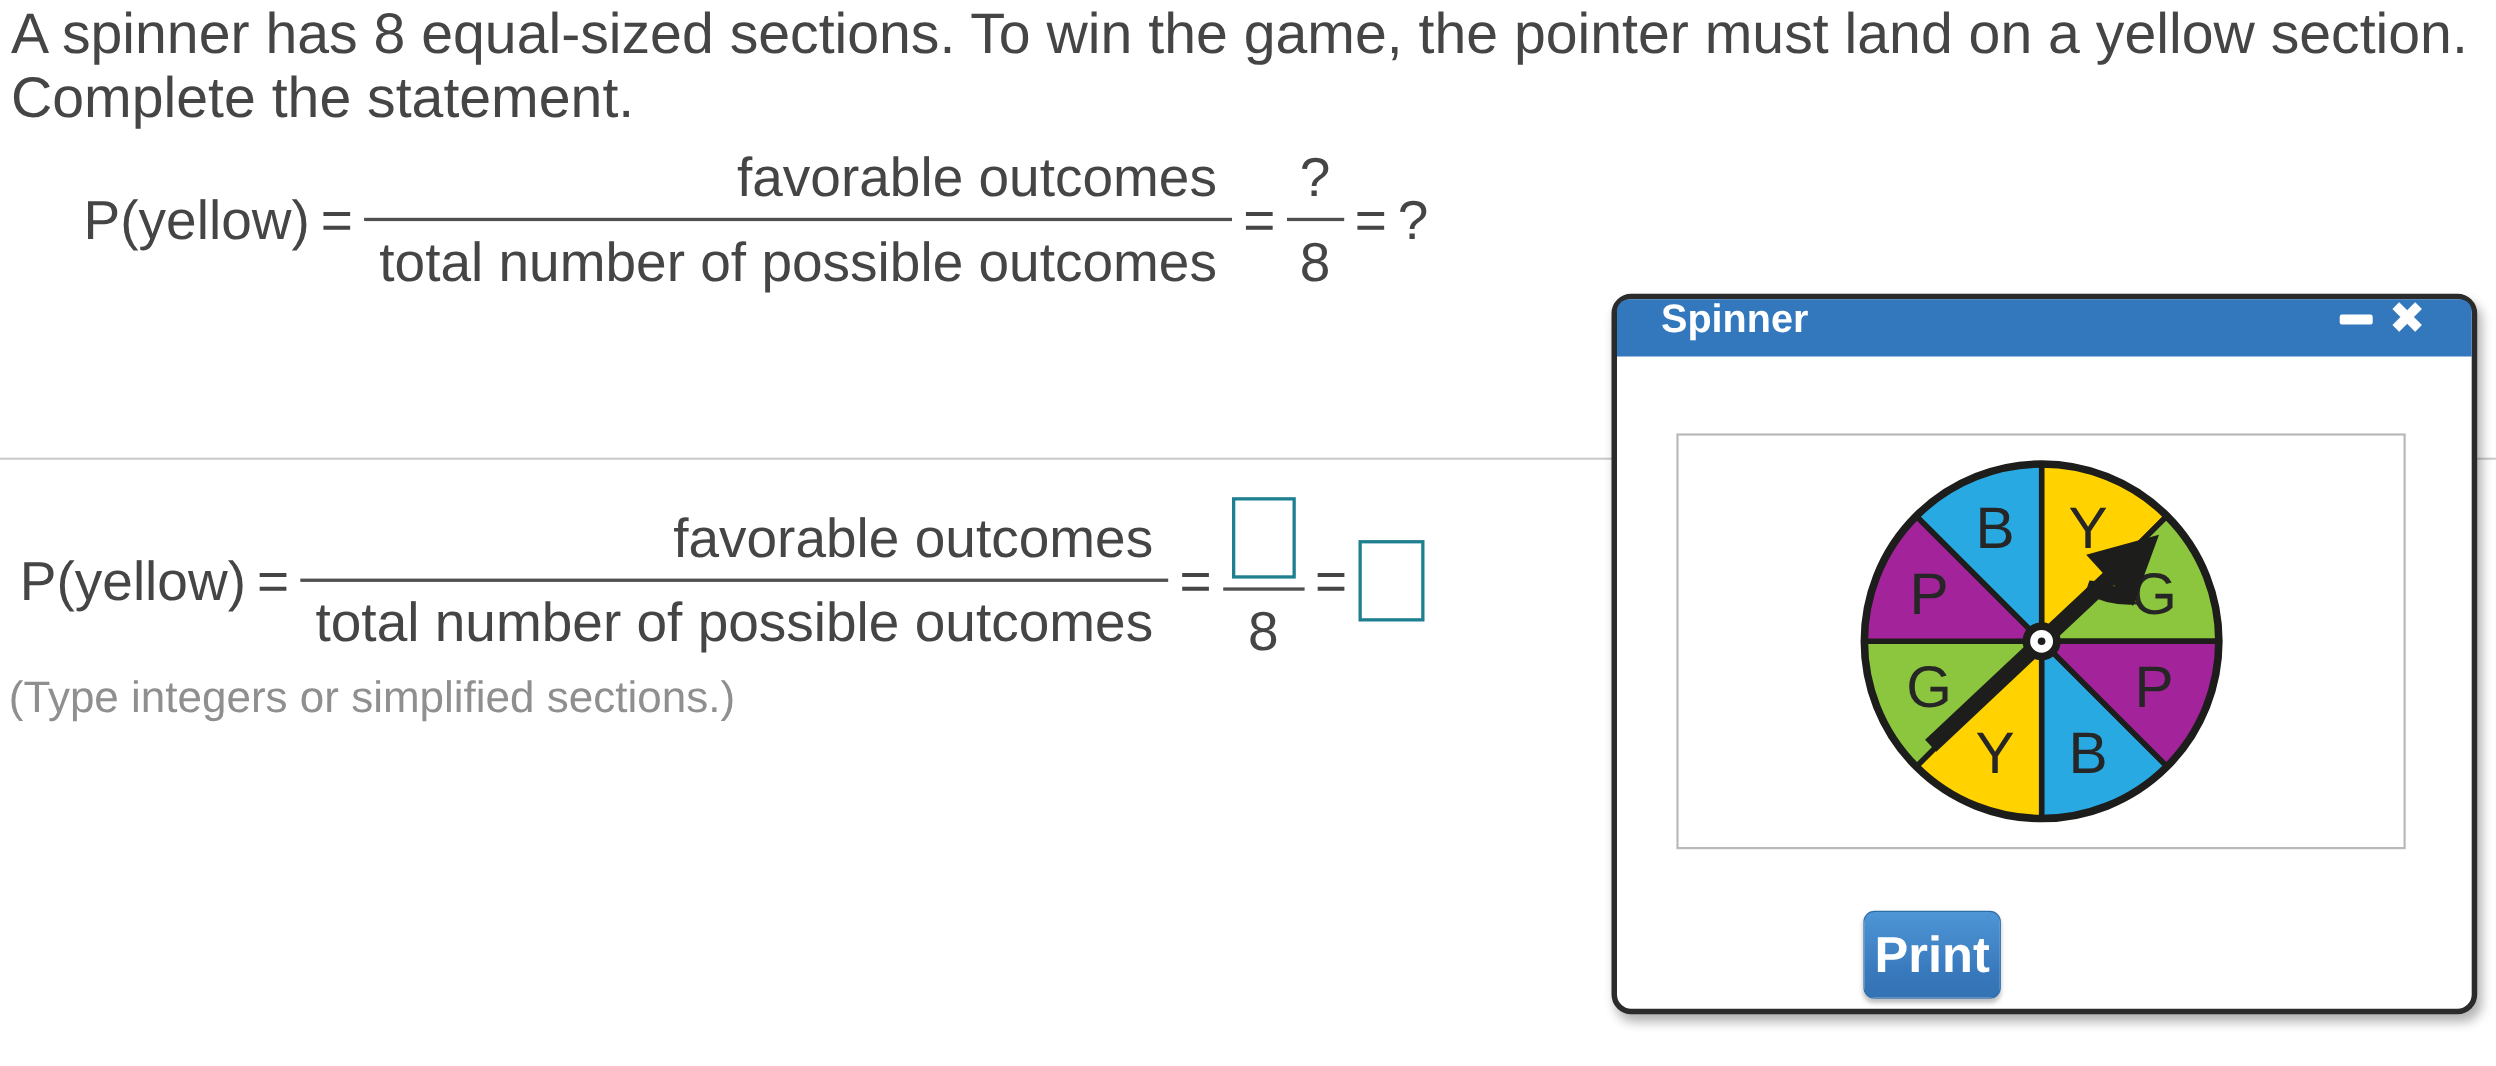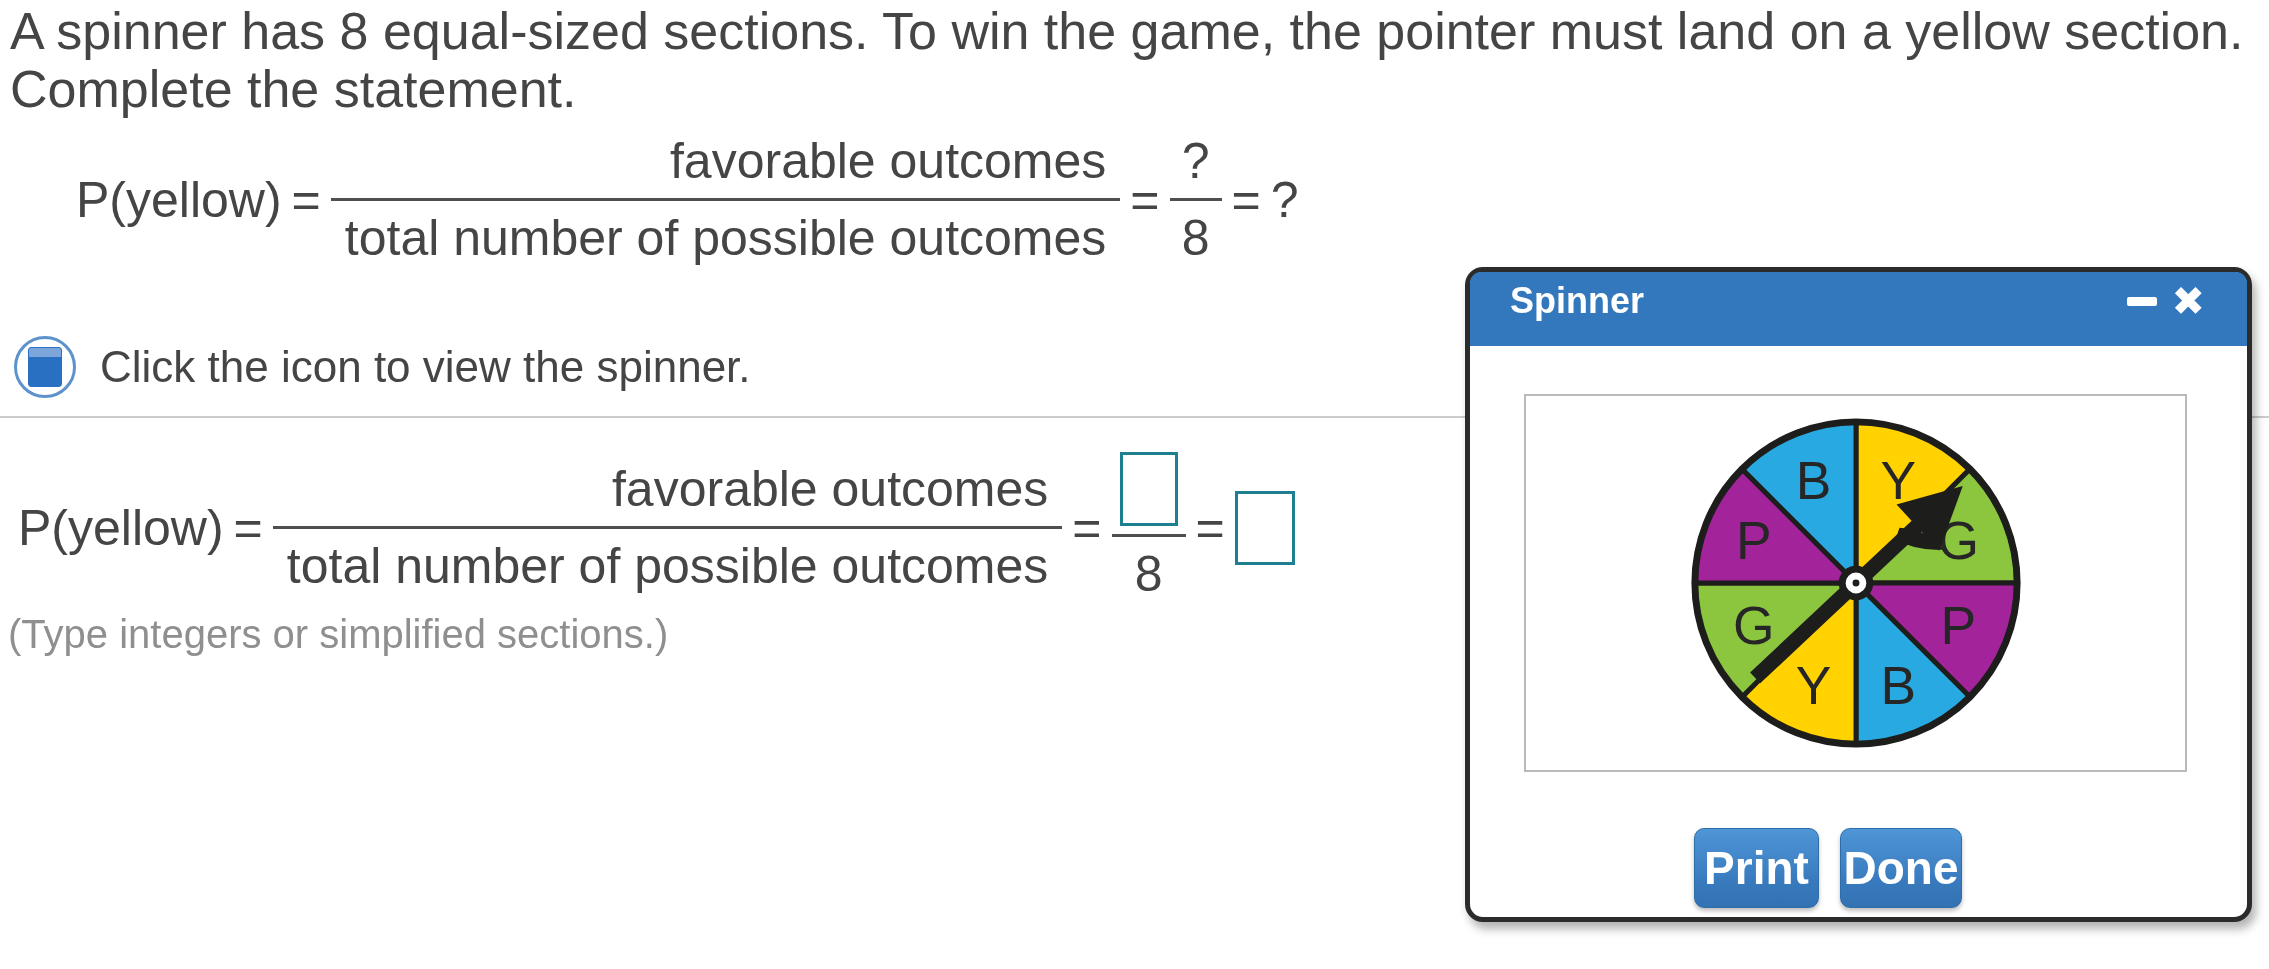--- a/index.html
+++ b/index.html
@@ -34,21 +34,21 @@
   .view-icon .sq { width:34px; height:40px; border-radius:3px;
                    background:linear-gradient(180deg,#7ca6da 0 9px,#2a70c2 9px); border:1px solid #2a70c2; }
   .icon-caption { font-size:44px; color:#454545; }
 
   
   .divider { position:absolute; left:0; top:416px; width:2269px; height:2px; background:#cccccc; }
 
   
   .dialog { position:absolute; left:1465px; top:267px; width:787px; height:655px; background:#fff;
             border:5px solid #2b2b2b; border-radius:18px; box-shadow:4px 7px 10px rgba(0,0,0,0.3); z-index:5; }
-  .titlebar { position:absolute; left:0; top:0; right:0; height:74px; background:#3377bd;
+  .titlebar { position:absolute; left:0; top:0; right:0; height:52px; background:#3377bd;
               border-radius:11px 11px 0 0; display:flex; align-items:center; padding:0 42px 16px 40px; cursor:move; }
   .titlebar .title { color:#fff; font-size:36px; font-weight:bold; }
   .win-controls { margin-left:auto; display:flex; align-items:center; column-gap:14px; }
   .min-btn { width:30px; height:9px; background:#fff; border-radius:2px; cursor:pointer; }
   .close-btn { color:#fff; font-size:40px; font-weight:bold; line-height:1;
                font-family:"DejaVu Sans", sans-serif; cursor:pointer; }
 
   .image-area { position:absolute; left:54px; top:122px; width:663px; height:378px; background:#fff;
                 border:2px solid #b9b9b9; display:flex; align-items:center; justify-content:center; }
 
@@ -83,26 +83,20 @@
     <span class="eqsign">=</span>
     <span class="sfrac">
       <span>?</span>
       <span class="bar" style="width:52px;"></span>
       <span>8</span>
     </span>
     <span class="eqsign">=</span>
     <span>?</span>
   </div>
 
-  <div class="icon-row">
-    <span class="view-icon">
-      <span class="sq"></span>
-    </span>
-    <span class="icon-caption">Click the icon to view the spinner.</span>
-  </div>
 
   <div class="divider"></div>
 
   <div class="equation" id="eq-answer">
     <span>P(yellow)</span>
     <span class="eqsign">=</span>
     <span class="frac">
       <span class="num">favorable outcomes</span>
       <span class="bar"></span>
       <span class="den">total number of possible outcomes</span>
@@ -153,16 +147,15 @@
           <line x1="-102" y1="96" x2="62" y2="-58" stroke="#1d1d1b" stroke-width="15"></line>
           <polygon points="108,-98 84,-32.5 41,-79.5" fill="#1d1d1b"></polygon>
           <path d="M 44,-56 Q 74,-54 88,-34 Q 62,-32 40,-44 Z" fill="#1d1d1b"></path>
         </g>
         <circle r="14" fill="#ffffff" stroke="#1d1d1b" stroke-width="7"></circle>
         <circle r="3.5" fill="#1d1d1b"></circle>
       </svg>
     </div>
 
     <button class="dlg-btn" id="print-btn">Print</button>
-    <button class="dlg-btn" id="done-btn">Done</button>
   </div>
 
 </div>
 
 </body></html>

